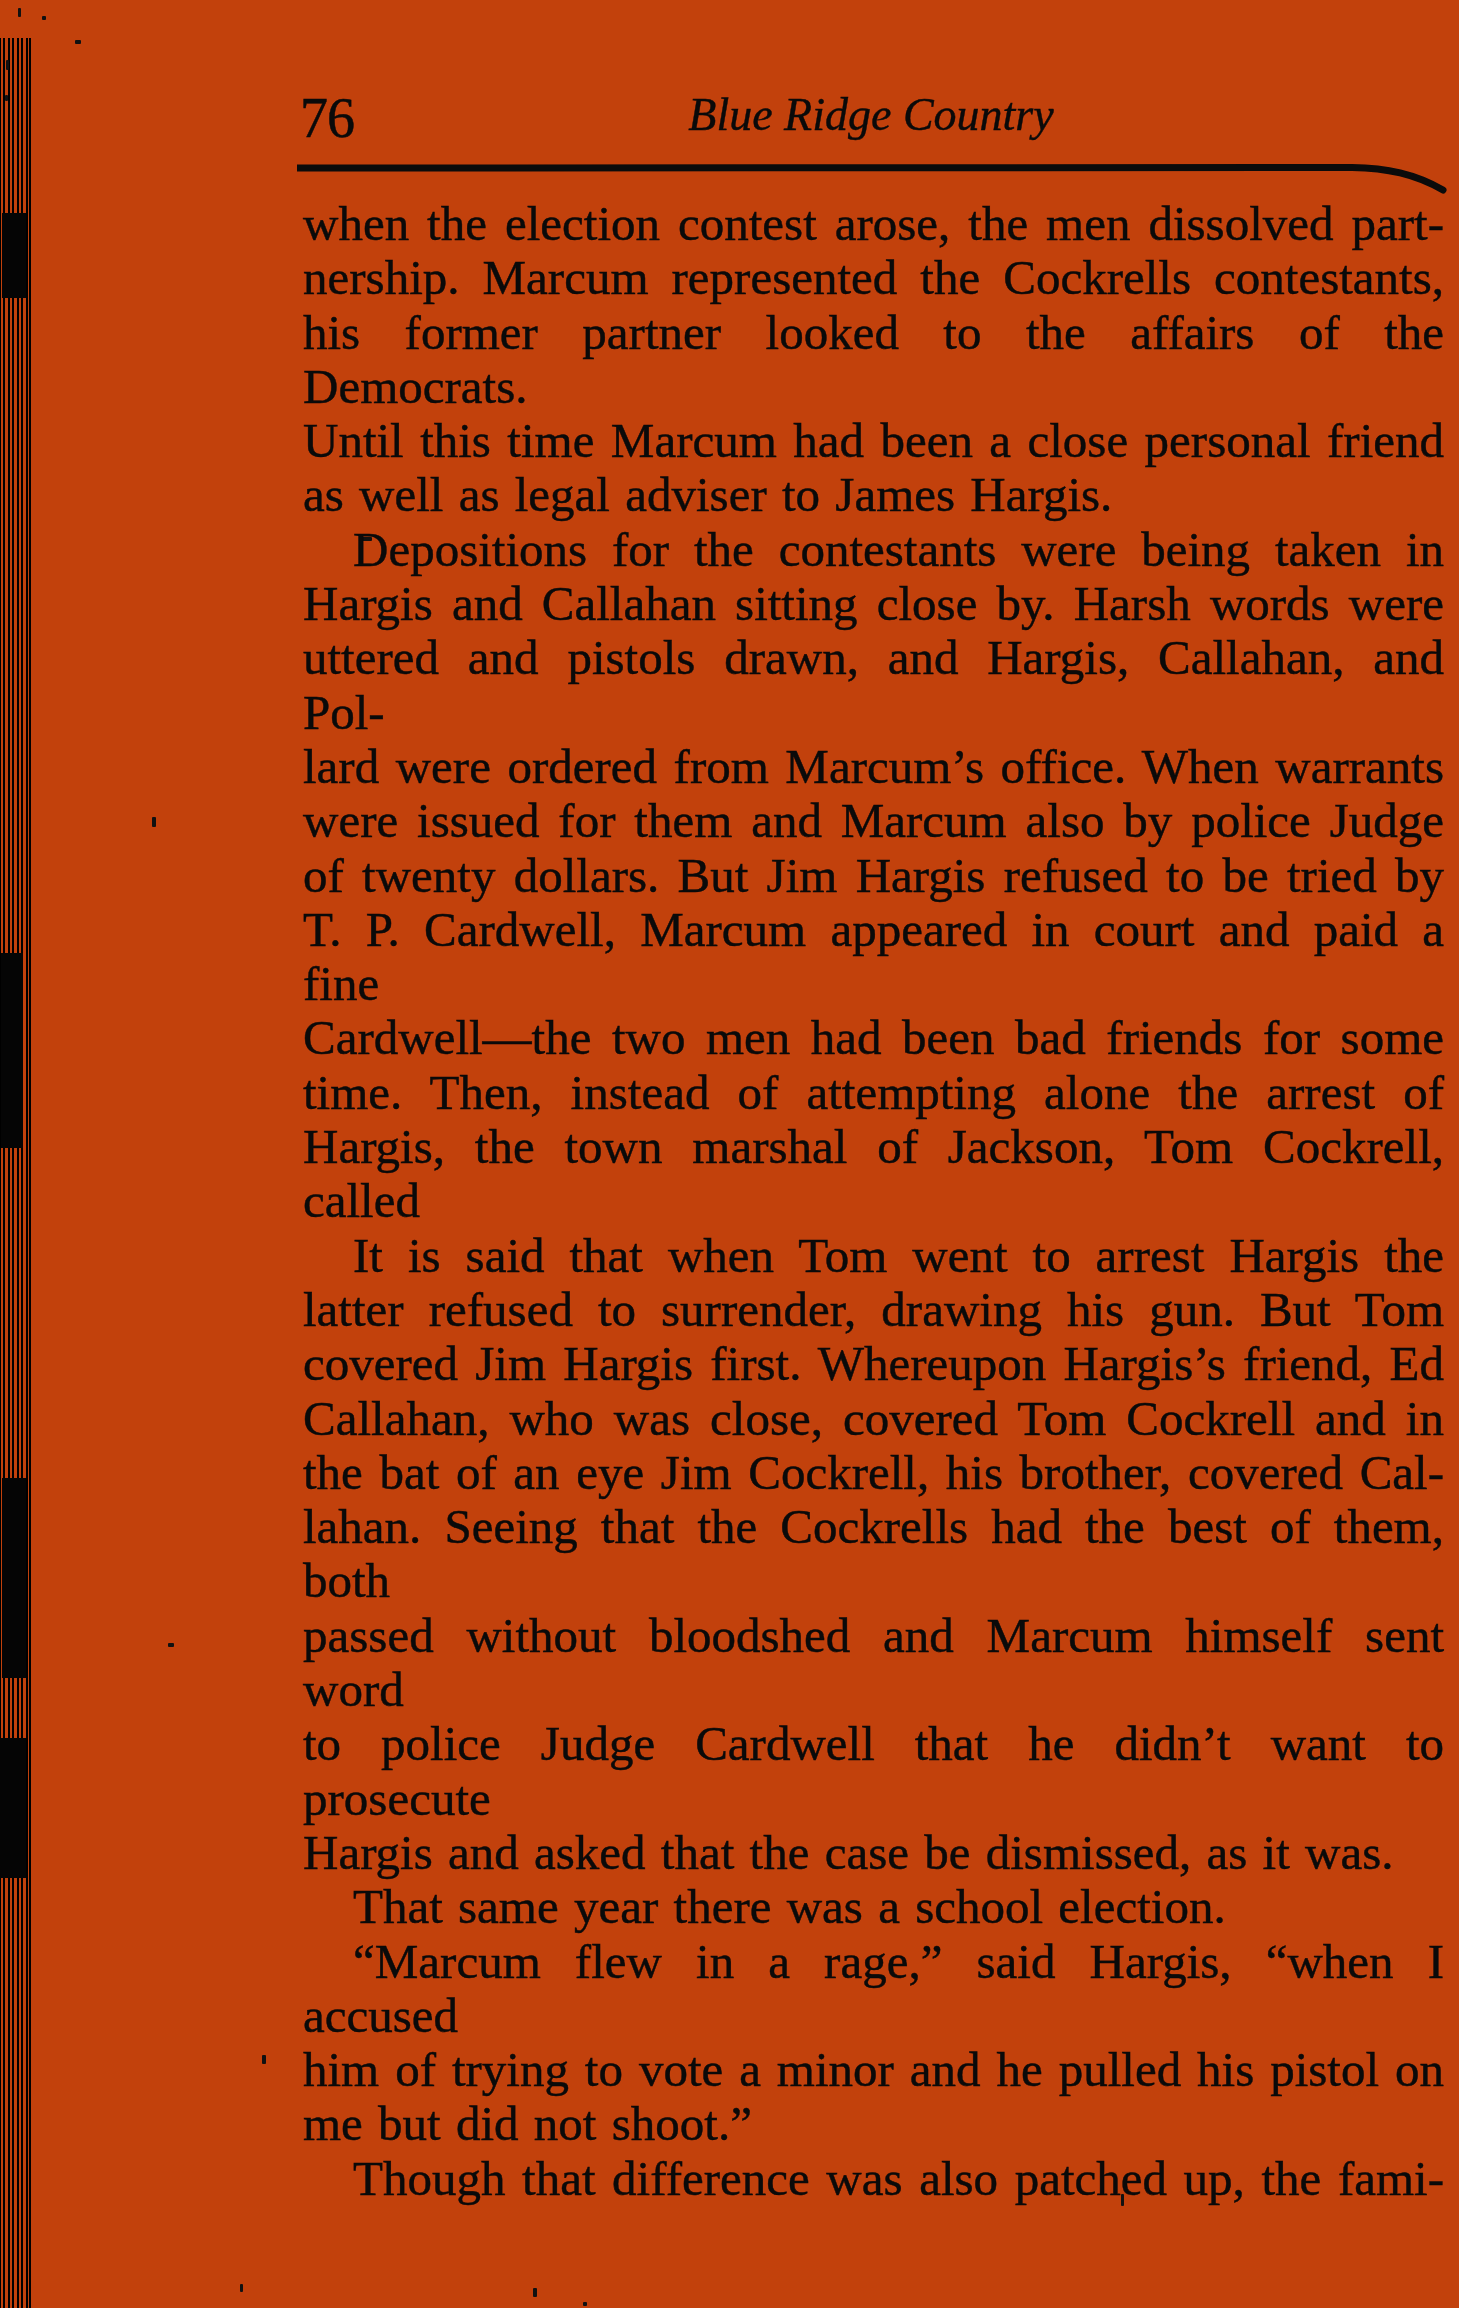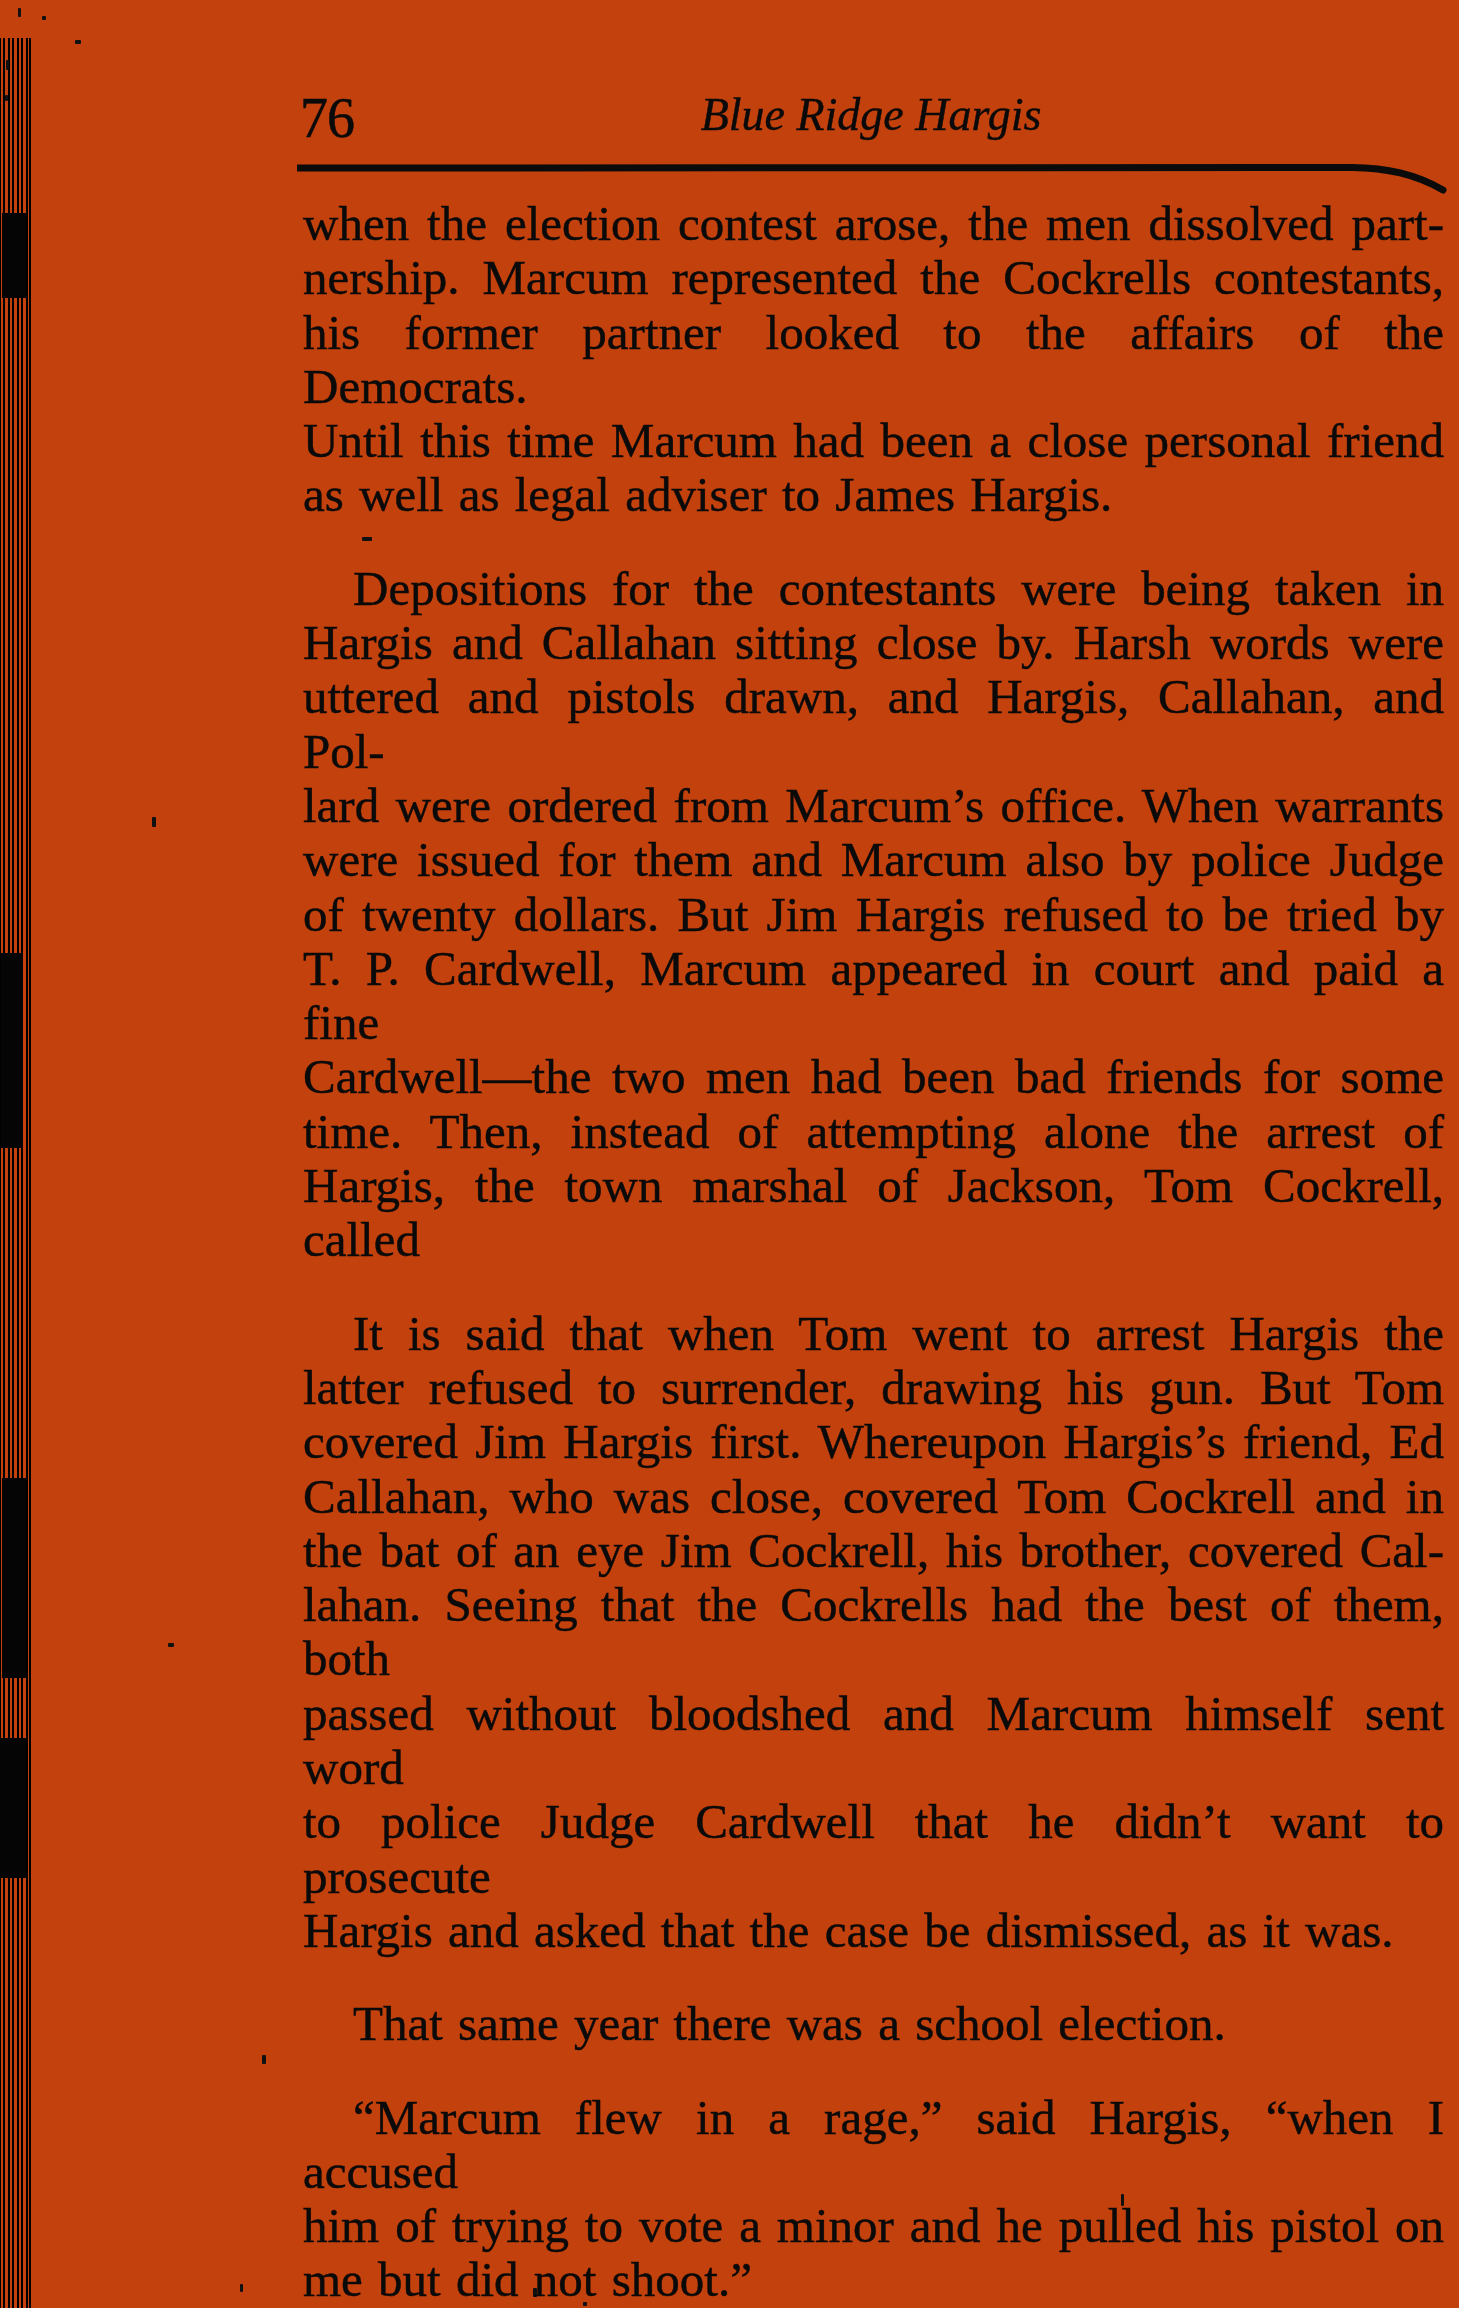--- a/index.html
+++ b/index.html
@@ -52,21 +52,21 @@
   }
   .line{
     text-align:justify;
     -moz-text-align-last:justify;
     text-align-last:justify;
     word-spacing:3px;
     white-space:normal;
     -webkit-text-stroke:0.45px currentColor;
   }
   .line.endline{-moz-text-align-last:left;text-align-last:left;}
-  .line.indent{text-indent:50px;margin-top:39px;}
+  .line.indent{text-indent:50px;}
 </style>
 </head>
 <body>
 
 <div class="page">
 
   <div class="scan-band">
     <div class="scan-blob blob1"></div>
     <div class="scan-blob blob2"></div>
     <div class="scan-blob blob3"></div>
@@ -83,21 +83,21 @@
   <div class="speckle" style="left:152px;top:817px;width:4px;height:10px;"></div>
   <div class="speckle" style="left:168px;top:1643px;width:6px;height:4px;"></div>
   <div class="speckle" style="left:262px;top:2055px;width:4px;height:9px;"></div>
   <div class="speckle" style="left:240px;top:2284px;width:3px;height:8px;"></div>
   <div class="speckle" style="left:533px;top:2288px;width:4px;height:9px;"></div>
   <div class="speckle" style="left:583px;top:2302px;width:4px;height:4px;"></div>
   <div class="speckle" style="left:1121px;top:2194px;width:3px;height:12px;"></div>
 
   <header>
     <span class="folio">76</span>
-    <span class="running-title">Blue Ridge Hargis</span>
+    <span class="running-title">Blue Ridge Country</span>
   </header>
 
   <svg class="rule" width="1152" height="34" viewBox="0 0 1152 34" aria-hidden="true">
     <path d="M1,5 L1055,4.5 C1090,5 1118,11 1146,27" fill="none" stroke="#0b0b0b" stroke-width="7" stroke-linecap="round"></path>
   </svg>
 
   <main class="text-column">
       <div class="line">when the election contest arose, the men dissolved part-</div>
       <div class="line">nership. Marcum represented the Cockrells contestants,</div>
       <div class="line">his former partner looked to the affairs of the Democrats.</div>

